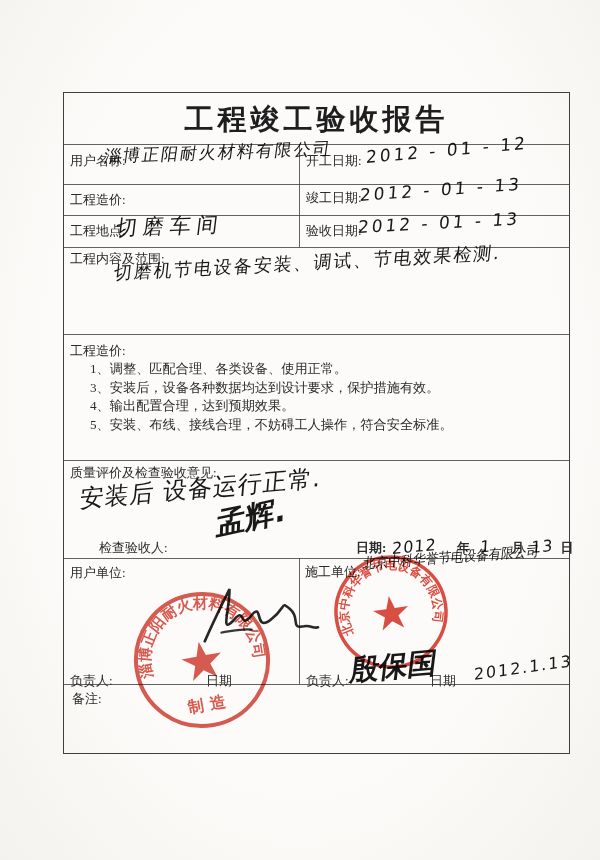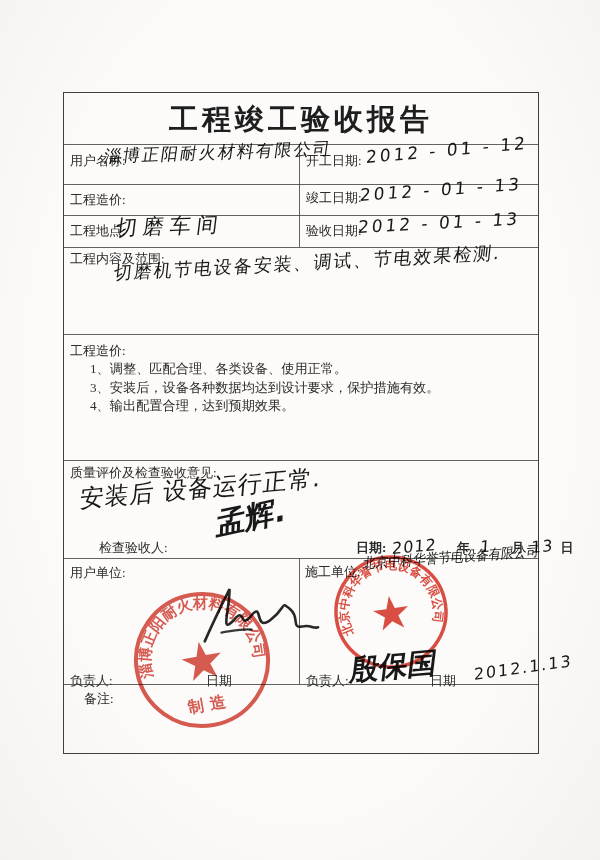--- a/index.html
+++ b/index.html
@@ -4,21 +4,21 @@
 <style>
   html,body{margin:0;padding:0;}
   body{
     width:600px;height:860px;position:relative;overflow:hidden;
     background:#fbfaf7;
     font-family:"Liberation Serif","DejaVu Serif",serif;
   }
   .page{position:absolute;left:0;top:0;width:600px;height:860px;
     background:radial-gradient(ellipse at 50% 45%, #fcfbf9 60%, #f4f2ee 100%);}
   .table{position:absolute;left:63px;top:92px;width:474px;height:660px;
-    border:1px solid #3f3f3f;background:transparent;}
+    border:1px solid #3f3f3f;background:transparent;padding-left:31px;}
   .hline{position:absolute;left:0;width:100%;height:1px;background:#474747;opacity:.85;}
   .vline{position:absolute;width:1px;background:#474747;opacity:.85;}
   .title{position:absolute;left:0;top:0;width:100%;height:51px;line-height:53px;
     text-align:center;font-size:29px;font-weight:bold;letter-spacing:4px;color:#1e1e1e;}
   .lbl{position:absolute;font-size:13px;font-weight:normal;color:#2b2b2b;white-space:nowrap;}
   .hw{position:absolute;font-family:"DejaVu Sans",sans-serif;color:#181818;
     white-space:nowrap;mix-blend-mode:multiply;transform-origin:left center;}
   .hwn{font-family:"DejaVu Sans",sans-serif;color:#181818;display:inline-block;
     transform:rotate(-5deg) skewX(-8deg);font-size:16px;letter-spacing:1px;}
   .effects-item{position:relative;font-size:13.2px;font-weight:normal;color:#2b2b2b;
@@ -62,20 +62,21 @@
     <div class="hw" style="left:294px;top:124px;font-size:17px;letter-spacing:3px;transform:rotate(-3deg) skewX(-8deg)">2012 - 01 - 13</div>
 
     <div class="lbl" style="left:6px;top:157px">工程内容及范围:</div>
     <div class="hw" style="left:50px;top:168px;font-size:18px;letter-spacing:2px;transform:rotate(-3deg) skewX(-9deg)">切磨机节电设备安装、调试、节电效果检测.</div>
 
     <div class="lbl" style="left:6px;top:249px">工程造价:</div>
     <div style="position:absolute;left:26px;top:267px">
       <div class="effects-item">1、调整、匹配合理、各类设备、使用正常。</div>
       <div class="effects-item">3、安装后，设备各种数据均达到设计要求，保护措施有效。</div>
       <div class="effects-item">4、输出配置合理，达到预期效果。</div>
+      <div class="effects-item">5、安装、布线、接线合理，不妨碍工人操作，符合安全标准。</div>
     </div>
 
     <div class="lbl" style="left:6px;top:371px">质量评价及检查验收意见:</div>
     <div class="hw" style="left:16px;top:390px;font-size:24px;letter-spacing:1px;transform:rotate(-5deg) skewX(-10deg)">安装后 设备运行正常.</div>
     <div class="lbl" style="left:35px;top:446px">检查验收人:</div>
     <div class="hw" style="left:152px;top:412px;font-size:30px;font-weight:bold;transform:rotate(-12deg) skewX(-14deg);z-index:5">孟辉.</div>
     <div class="datebits" style="position:absolute;left:276px;top:444px;z-index:5;white-space:nowrap">
       <span class="u">日期:</span>
       <span class="hwn" style="margin-left:2px">2012</span>
       <span class="u">年</span>
@@ -90,21 +91,21 @@
     <div class="hw" style="left:299px;top:462px;font-size:14px;transform:rotate(-4deg) skewX(-10deg) scaleX(.9);z-index:5">北京中科华誉节电设备有限公司</div>
 
     <div class="lbl" style="left:6px;top:579px">负责人:</div>
     <div class="lbl" style="left:142px;top:579px">日期</div>
 
     <div class="lbl" style="left:242px;top:579px">负责人:</div>
     <div class="hw" style="left:286px;top:558px;font-size:29px;font-weight:bold;transform:rotate(-5deg) skewX(-12deg);z-index:5">殷保国</div>
     <div class="lbl" style="left:366px;top:579px">日期</div>
     <div class="hw" style="left:410px;top:572px;font-size:16px;letter-spacing:2px;transform:rotate(-8deg) skewX(-8deg)">2012.1.13</div>
 
-    <div class="lbl" style="left:20px;top:597px">备注:</div>
+    <div class="lbl" style="left:8px;top:597px">备注:</div>
   </div>
 
   <svg class="stamp" style="left:126px;top:584px;opacity:.8;transform:rotate(-10deg)" width="152" height="152" viewBox="0 0 152 152">
     <circle cx="76" cy="76" r="66" fill="none" stroke="#cf3126" stroke-width="4"></circle>
     <defs>
         <path id="arcUser" d="M42.6,115.8 A52,52 0 1 1 109.4,115.8" fill="none"></path>
       </defs>
     <text font-size="15" font-weight="bold" fill="#cf3126" font-family="Liberation Serif, DejaVu Serif, serif">
       <textPath href="#arcUser" startOffset="50%" text-anchor="middle">淄博正阳耐火材料有限公司</textPath>
     </text>

